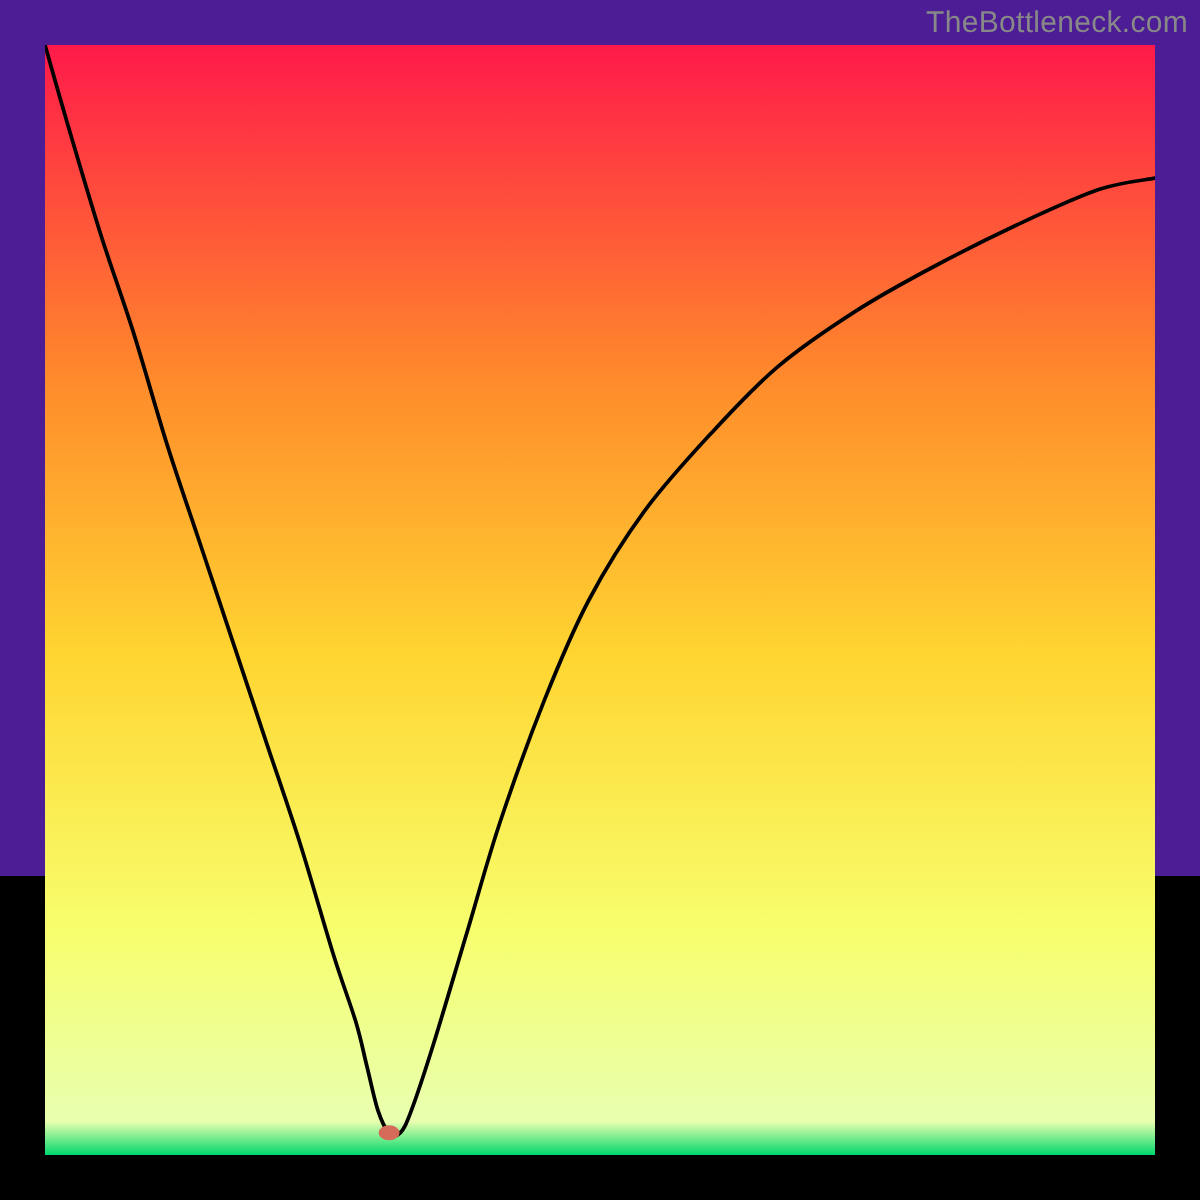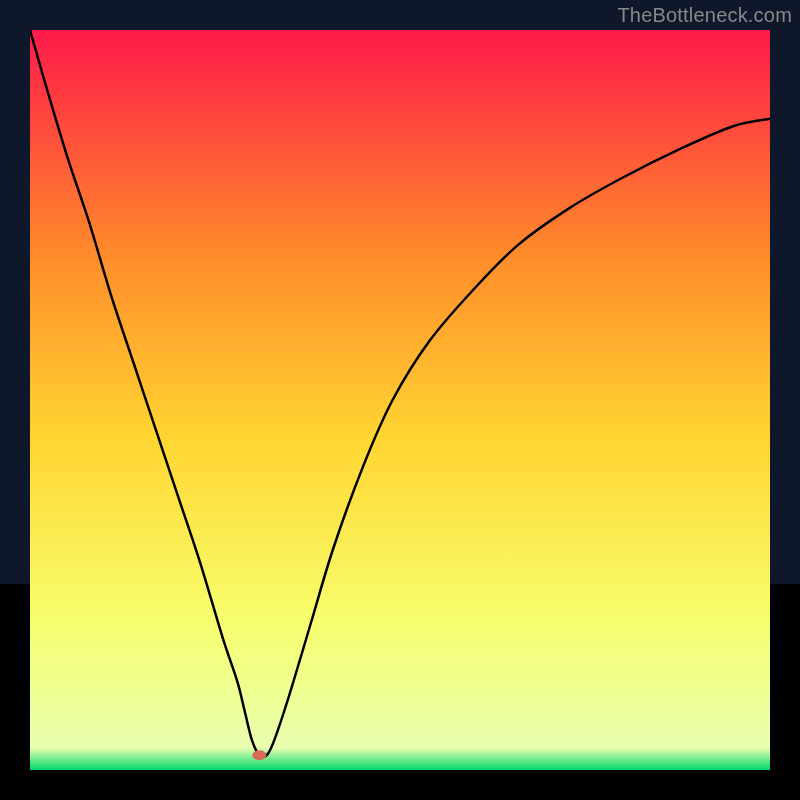--- a/index.html
+++ b/index.html
@@ -10,21 +10,21 @@
     background: #000;
     overflow: hidden;
     font-family: Arial, Helvetica, sans-serif;
   }
   .frame {
     position: absolute;
     top: 0;
     left: 0;
     width: 800px;
     height: 584px;
-    background: #0f172a;
+    background: #4c1d95;
   }
   .watermark {
     position: absolute;
     top: 4px;
     right: 8px;
     color: #888;
     font-size: 20px;
     font-weight: 500;
     letter-spacing: 0.2px;
     z-index: 10;

